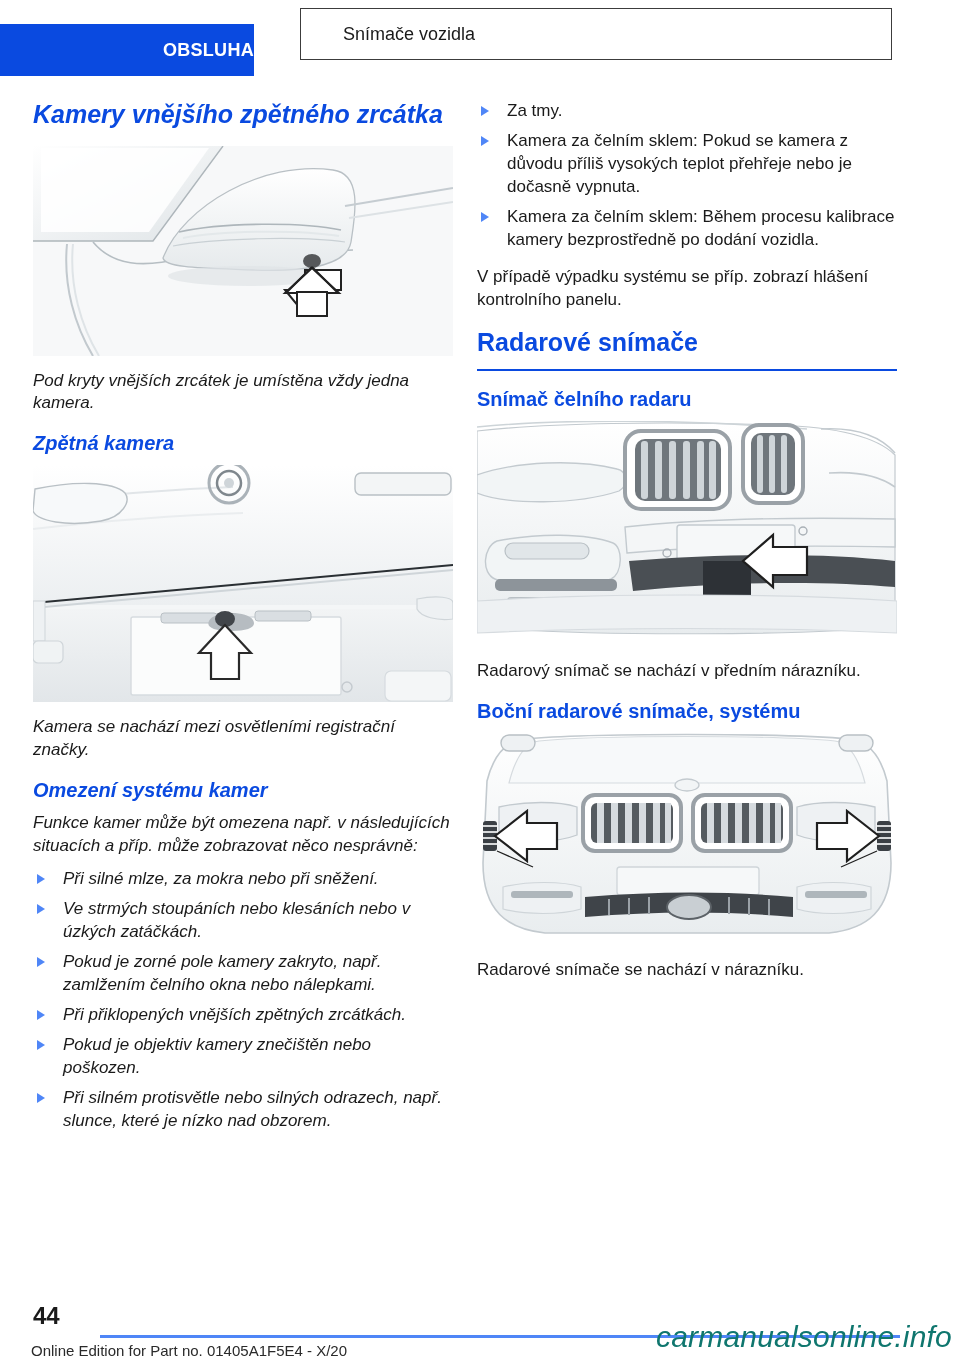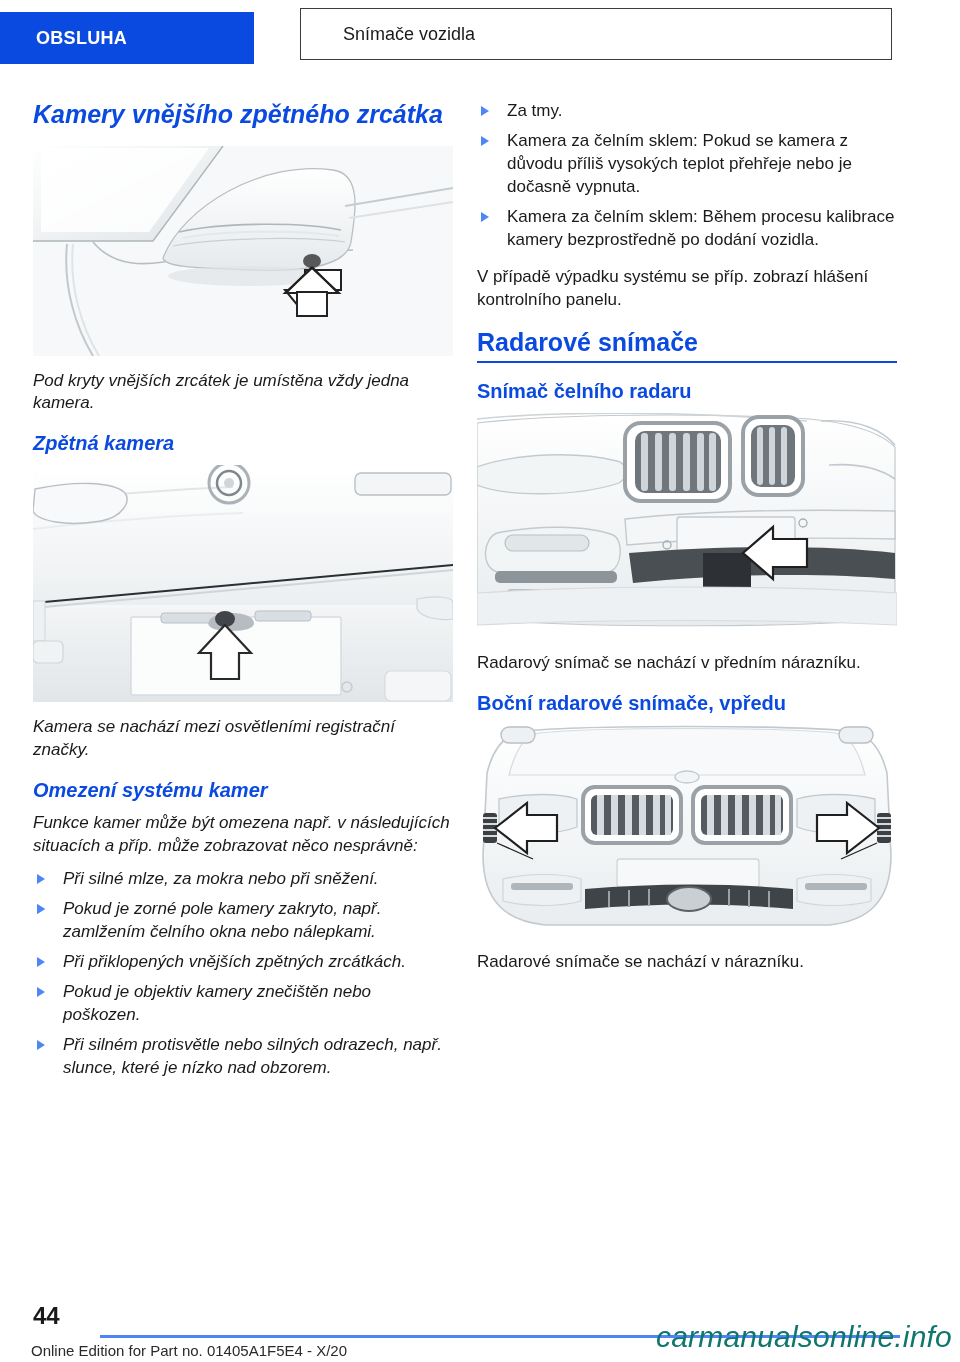--- a/index.html
+++ b/index.html
@@ -9,23 +9,23 @@
     font-family:"Liberation Sans", sans-serif;
     color:#1a1a1a;
     position:relative;
     overflow:hidden;
   }
   
   .header{
     position:absolute;left:0;top:8px;width:960px;height:52px;
   }
   .header-chapter{
-    position:absolute;left:0;top:4px;width:254px;height:52px;
+    position:absolute;left:0;top:16px;width:254px;height:52px;
     background:#0a4ae0;
-    display:flex;align-items:center;
+    display:flex;align-items:center;justify-content:flex-end;
   }
   .header-chapter span{
     color:#ffffff;font-weight:bold;font-size:18px;letter-spacing:.3px;
     margin-left:36px;
   }
   .header-section{
     position:absolute;left:300px;top:0;width:592px;height:52px;
     border:1.5px solid #3c3c3c;border-left:1.5px solid #3c3c3c;
     background:#ffffff;
     display:flex;align-items:center;
@@ -40,21 +40,21 @@
     position:absolute;top:100px;width:420px;
   }
   .col-left{left:33px;font-style:italic;}
   .col-right{left:477px;}
 
   h2.blue-main{
     color:#0a4ae0;font-size:25px;font-weight:bold;line-height:1.18;
     margin:0 0 16px 0;
   }
   h2.blue-main.ruled{
-    border-bottom:2.5px solid #0a4ae0;padding-bottom:4px;margin-bottom:16px;
+    border-bottom:2.5px solid #0a4ae0;padding-bottom:12px;margin-bottom:16px;
   }
   h3.blue-sub{
     color:#0a4ae0;font-size:20px;font-weight:bold;line-height:1.2;
     margin:0 0 10px 0;
   }
   p.body{
     font-size:17px;line-height:1.35;margin:0 0 16px 0;color:#1a1a1a;
   }
   p.body.tight{margin-bottom:10px;}
   ul.bullets{list-style:none;margin:0 0 14px 0;padding:0;}
@@ -179,21 +179,21 @@
     </svg>
   </div>
 
   <p class="body">Kamera se nachází mezi osvětleními registrační značky.</p>
 
   <h3 class="blue-sub">Omezení systému kamer</h3>
   <p class="body tight">Funkce kamer může být omezena např. v následujících situacích a příp. může zobrazovat něco nesprávně:</p>
 
   <ul class="bullets">
     <li><span class="tri"></span><span>Při silné mlze, za mokra nebo při sněžení.</span></li>
-    <li><span class="tri"></span></li>
+    <li><span class="tri"></span><span>Ve strmých stoupáních nebo klesáních nebo v úzkých zatáčkách.</span></li>
     <li><span class="tri"></span><span>Pokud je zorné pole kamery zakryto, např. zamlžením čelního okna nebo nálepkami.</span></li>
     <li><span class="tri"></span><span>Při přiklopených vnějších zpětných zrcátkách.</span></li>
     <li><span class="tri"></span><span>Pokud je objektiv kamery znečištěn nebo poškozen.</span></li>
     <li><span class="tri"></span><span>Při silném protisvětle nebo silných odrazech, např. slunce, které je nízko nad obzorem.</span></li>
   </ul>
 </div>
 
 <div class="col col-right">
 
   <ul class="bullets">
@@ -257,21 +257,21 @@
       <rect x="30" y="176" width="96" height="8" rx="4" fill="#b9c0c5"></rect>
       <path d="M0 180 C120 172 300 172 420 180 L420 212 C300 206 120 206 0 212 Z" fill="#eef1f3" stroke="#d6dbdf" stroke-width="1.2"></path>
       <circle cx="190" cy="132" r="4" fill="none" stroke="#a9b0b6" stroke-width="1.4"></circle>
       <circle cx="326" cy="110" r="4" fill="none" stroke="#a9b0b6" stroke-width="1.4"></circle>
       <path d="M270 142 L270 126 L304 126 L304 114 L334 140 L304 166 L304 154 L270 154 Z" transform="translate(-2,0) scale(-1,1) translate(-602,0)" fill="#ffffff" stroke="#1f1f1f" stroke-width="2.2"></path>
     </svg>
   </div>
 
   <p class="body">Radarový snímač se nachází v předním nárazníku.</p>
 
-  <h3 class="blue-sub">Boční radarové snímače, vpředu</h3>
+  <h3 class="blue-sub">Boční radarové snímače, systému</h3>
 
   <div class="fig" style="height:212px;background:#ffffff;">
     <svg viewBox="0 0 420 212" preserveAspectRatio="none">
       <defs>
         <linearGradient id="cg1" x1="0" y1="0" x2="0" y2="1">
           <stop offset="0" stop-color="#ffffff"></stop>
             <stop offset="1" stop-color="#e9edef"></stop>
         </linearGradient>
       </defs>
       <rect x="0" y="0" width="420" height="212" fill="#ffffff"></rect>

